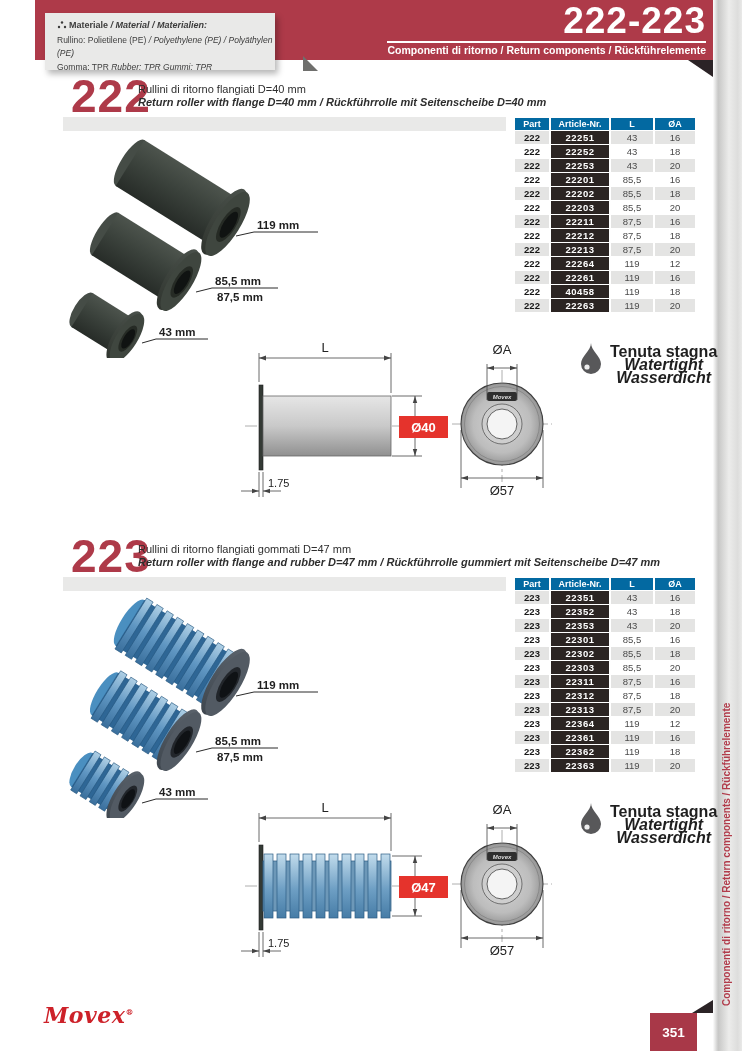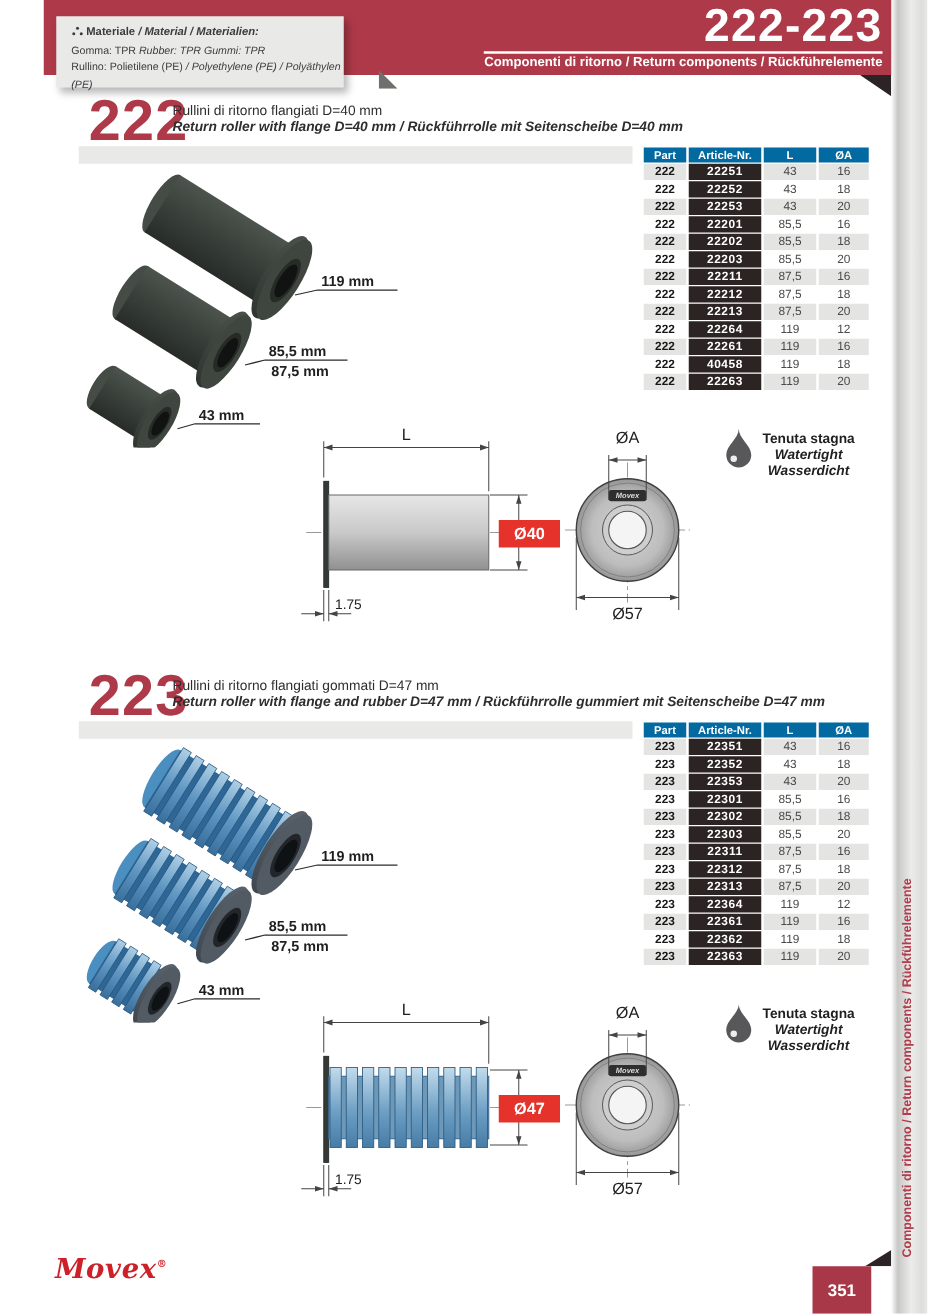--- a/index.html
+++ b/index.html
@@ -63,21 +63,21 @@
   .dimsmall{font-size:11px;fill:#222;}
   .redlbl{font-size:13px;font-weight:bold;fill:#fff;}
   .imprint{font-size:6px;font-style:italic;font-weight:bold;fill:#dcdcdc;}
   .dl{stroke:#444;stroke-width:.8;fill:none;}
   .cl{stroke:#999;stroke-width:.8;fill:none;stroke-dasharray:12 3 3 3;}
   .ah{fill:#444;stroke:none;}
   .ldr{stroke:#2b2b2b;stroke-width:1;fill:none;}
 
   
   .watertight{position:absolute;left:551px;top:267px;display:flex;gap:7px;align-items:flex-start;}
-  .wt-text{text-align:center;color:#1f1f1f;font-size:11px;font-weight:bold;line-height:13px;padding-top:2px;}
+  .wt-text{text-align:center;color:#1f1f1f;font-size:16px;font-weight:bold;line-height:13px;padding-top:2px;}
   .wt-2,.wt-3{font-style:italic;}
 
   
   .logo{position:absolute;left:44px;top:1002px;font-family:"DejaVu Serif",serif;
     font-style:italic;font-weight:bold;font-size:22px;color:#cd2129;letter-spacing:.5px;}
   .logo sup{font-size:8px;}
   .page-box{position:absolute;left:650px;top:1013px;width:47px;height:38px;background:#a83848;
     color:#fff;font-size:13.5px;font-weight:bold;display:flex;align-items:center;justify-content:center;}
 </style>
 </head>
@@ -101,22 +101,22 @@
   <div class="material-box">
     <div class="mat-line1">
       <span class="dots-icon">
         <svg width="10" height="9">
             <circle cx="2" cy="7" r="1.2" fill="#3c3c3c"></circle>
             <circle cx="5" cy="2.5" r="1.2" fill="#3c3c3c"></circle>
             <circle cx="8" cy="7" r="1.2" fill="#3c3c3c"></circle>
           </svg>
       </span><span>Materiale</span><span class="it"> / Material / Materialien:</span>
     </div>
+    <div><span>Rullino: Polietilene (PE)</span><span class="it"> / Polyethylene (PE) / Polyäthylen (PE)</span></div>
     <div><span>Gomma: TPR</span><span class="it"> Rubber: TPR Gummi: TPR</span></div>
-    <div><span>Rullino: Polietilene (PE)</span><span class="it"> / Polyethylene (PE) / Polyäthylen (PE)</span></div>
   </div>
   <svg class="fold" style="left:303px;top:56px" width="15" height="15">
     <polygon points="0,0 15,15 0,15" fill="#6f6f6d"></polygon>
   </svg>
 
   <div class="section sec-222">
     <div class="sec-num">222</div>
     <div class="sec-titles">
       <div class="sec-title-1">Rullini di ritorno flangiati D=40 mm</div>
       <div class="sec-title-2">Return roller with flange D=40 mm / Rückführrolle mit Seitenscheibe D=40 mm</div>

